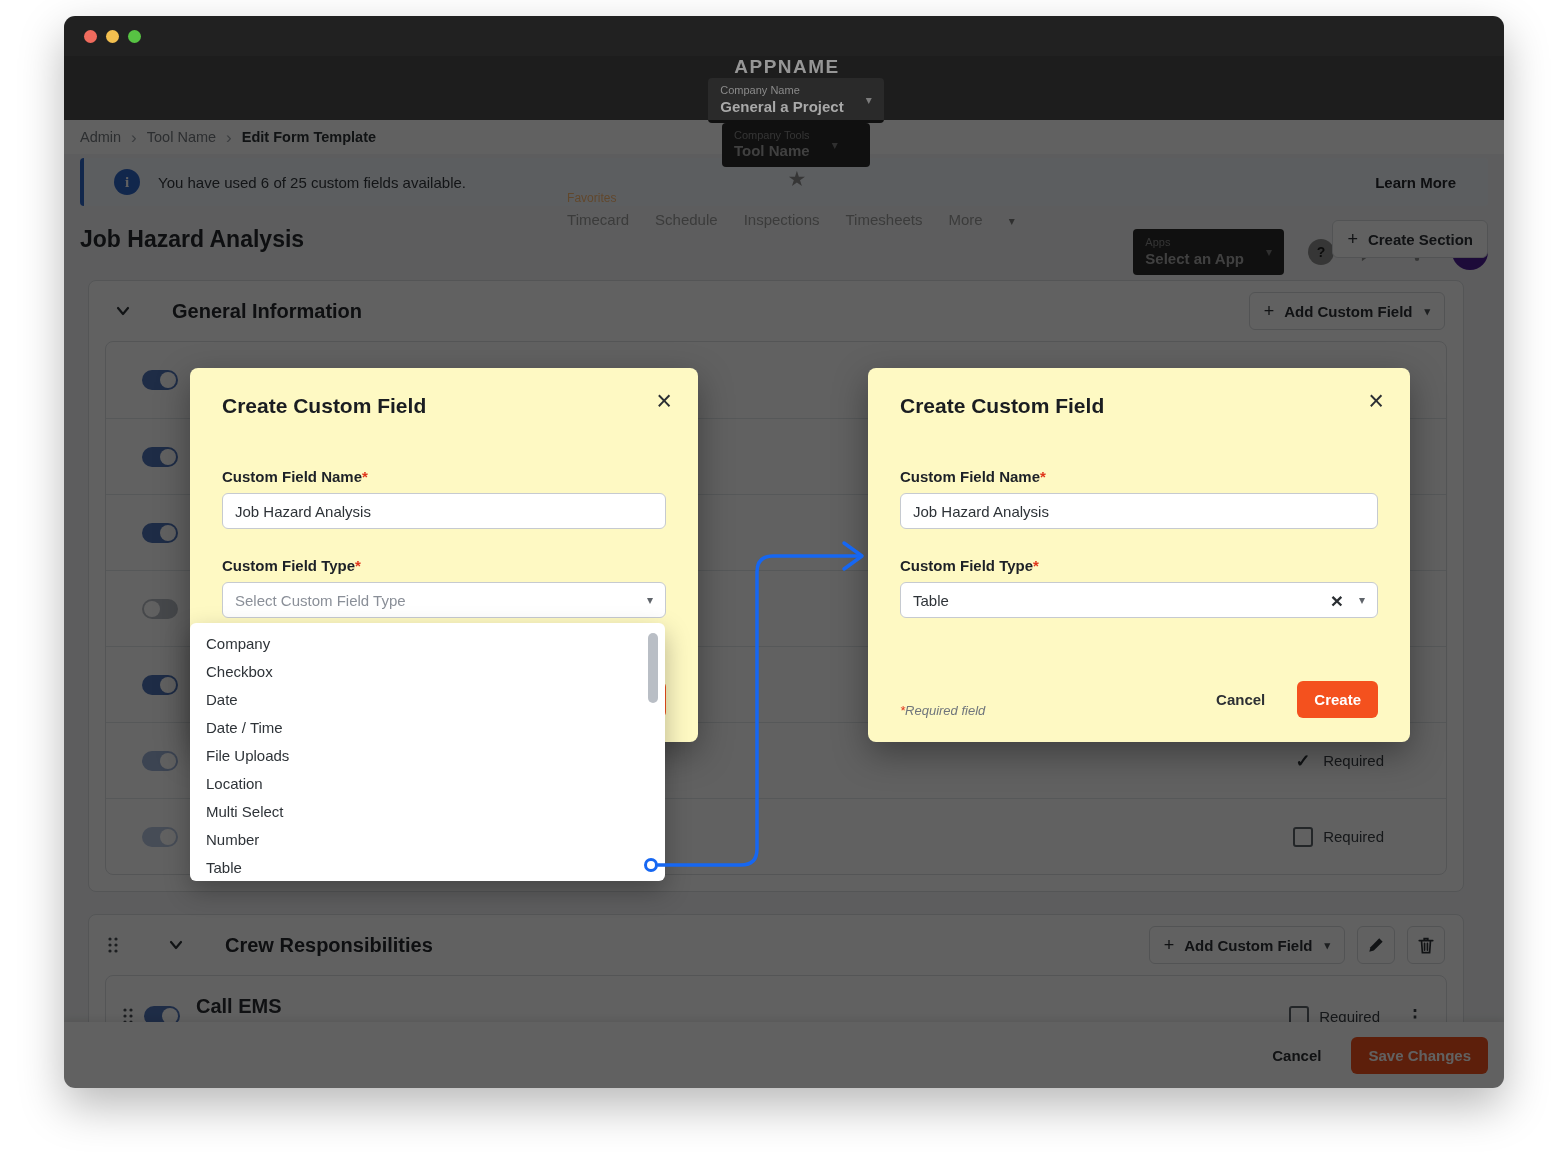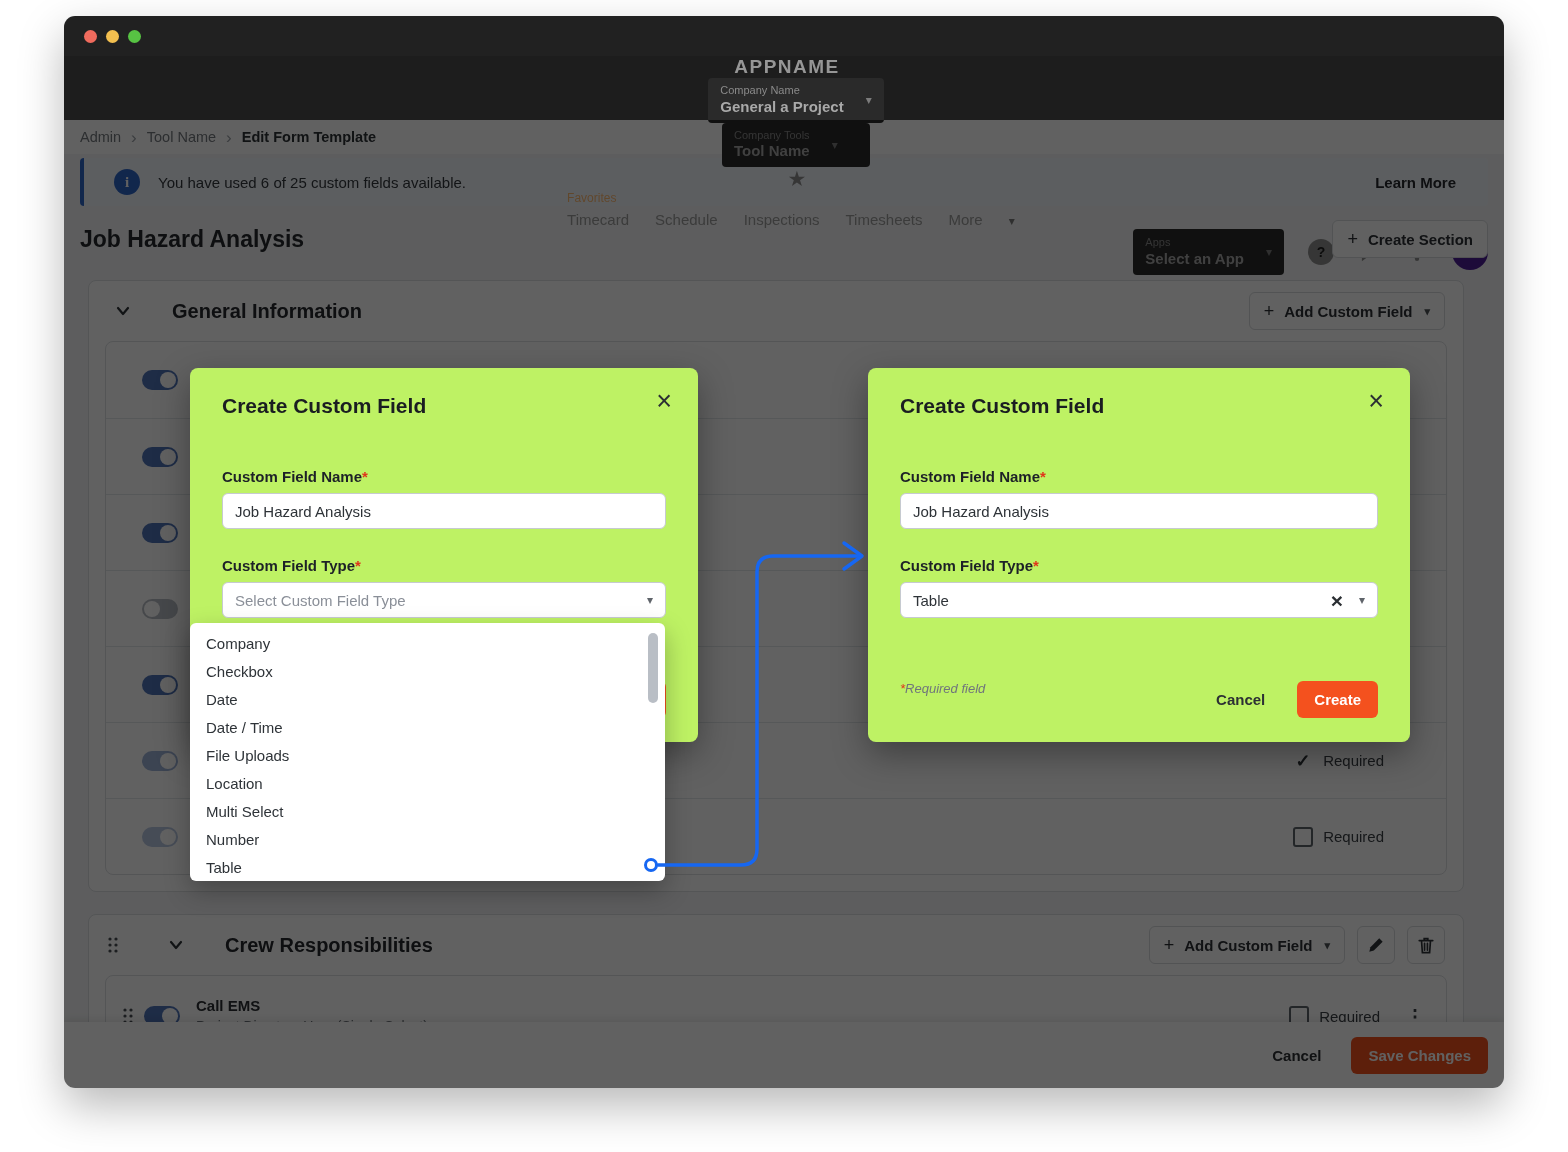--- a/index.html
+++ b/index.html
@@ -67,21 +67,21 @@
   .icon-sq { width:38px; height:38px; background:#fff; border:1px solid #d7dadd; border-radius:6px;
              display:flex; align-items:center; justify-content:center; cursor:pointer; }
   .drag { display:flex; margin-right:10px; }
   .inner { margin:0 16px 16px; border:1px solid #dcdfe3; border-radius:8px; overflow:hidden;
            background:#fff; }
   .frow { height:76px; display:flex; align-items:center; padding:0 20px 0 36px;
           border-top:1px solid #e3e6e9; }
   .frow:first-child { border-top:none; }
   .frow.tall { height:80px; padding-left:16px; }
   .rlabels { margin-left:16px; line-height:1.35; }
-  .rlabel { font-size:15px; font-weight:700; color:#2b2f33; }
+  .rlabel { font-size:20px; font-weight:700; color:#2b2f33; }
   .rsub { font-size:14px; color:#6f757b; }
   .toggle { width:36px; height:20px; border-radius:10px; position:relative; flex:0 0 auto; }
   .toggle.on { background:#4F74B8; }
   .toggle.off { background:#b9bdc4; }
   .toggle .knob { position:absolute; top:2px; width:16px; height:16px; border-radius:50%; background:#fff; }
   .toggle.on .knob { right:2px; } .toggle.off .knob { left:2px; }
   .toggle.muted { opacity:.55; } .toggle.muted2 { opacity:.4; }
   .req { display:flex; align-items:center; gap:10px; margin-left:auto; margin-right:42px; }
   .req.crew { margin-right:24px; }
   .checkbox { width:20px; height:20px; border:2px solid #5d646b; border-radius:3px; background:#fff; }
@@ -95,40 +95,40 @@
   .btn-text { background:none; border:none; font-size:15px; font-weight:700; color:#2d3034;
               padding:10px 16px; cursor:pointer; font-family:inherit; }
   .btn-primary { background:#F4511E; color:#fff; border:none; border-radius:6px;
                  font-size:15px; font-weight:700; padding:10px 17px; cursor:pointer;
                  font-family:inherit; }
 
   .dim-overlay { position:absolute; left:0; top:104px; right:0; bottom:0;
                  background:rgba(0,0,0,.62); z-index:40; }
 
   
-  .modal { position:absolute; background:#bef264; border-radius:8px; z-index:60;
+  .modal { position:absolute; background:#fef9c3; border-radius:8px; z-index:60;
            box-shadow:0 12px 34px rgba(0,0,0,.35); padding:26px 32px; }
   .modal-left { left:190px; top:368px; width:508px; height:374px; }
   .modal-right { left:868px; top:368px; width:542px; height:374px; }
   .modal-title { font-size:21px; font-weight:700; color:#1a1d21; }
   .modal-close { position:absolute; top:20px; right:26px; font-size:27px; color:#2b2f33;
                  background:none; border:none; cursor:pointer; line-height:1; font-family:inherit; }
   .m-label { margin:50px 0 8px; font-size:15px; font-weight:700; color:#1d2127; }
   .m-label.second { margin-top:28px; }
   .red { color:#e0341b; }
   .m-input { width:100%; height:36px; border:1px solid #c6cad0; border-radius:6px;
              padding:0 12px; font-size:15px; color:#2e3338; font-family:inherit; background:#fff; }
   .m-select { width:100%; height:36px; border:1px solid #c6cad0; border-radius:6px;
               padding:0 12px; display:flex; align-items:center; cursor:pointer; background:#fff; }
   .sel-placeholder { font-size:15px; color:#8a8f98; }
   .sel-value { font-size:15px; color:#2e3338; }
   .sel-icons { margin-left:auto; display:flex; align-items:center; gap:16px; }
   .sel-clear { font-size:21px; font-weight:700; color:#2b2f33; line-height:1; cursor:pointer; }
   .sel-caret { font-size:12px; color:#5f646a; }
-  .modal-footer { position:absolute; left:32px; right:32px; bottom:24px; display:flex; align-items:flex-start; }
+  .modal-footer { position:absolute; left:32px; right:32px; bottom:24px; display:flex; align-items:flex-end; }
   .req-note { font-size:13px; font-style:italic; color:#70767c; }
   .modal-actions { margin-left:auto; display:flex; align-items:center; gap:16px; }
 
   .dropdown-panel { position:absolute; left:190px; top:623px; width:475px; height:258px;
                     background:#fff; border-radius:6px; z-index:62; padding-top:6px;
                     box-shadow:0 10px 26px rgba(0,0,0,.28); }
   .dd-item { height:28px; display:flex; align-items:center; padding-left:16px;
              font-size:15px; color:#2e3338; cursor:pointer; }
   .dd-scrollbar { position:absolute; right:7px; top:10px; width:10px; height:70px;
                   background:#b9bec5; border-radius:5px; }

